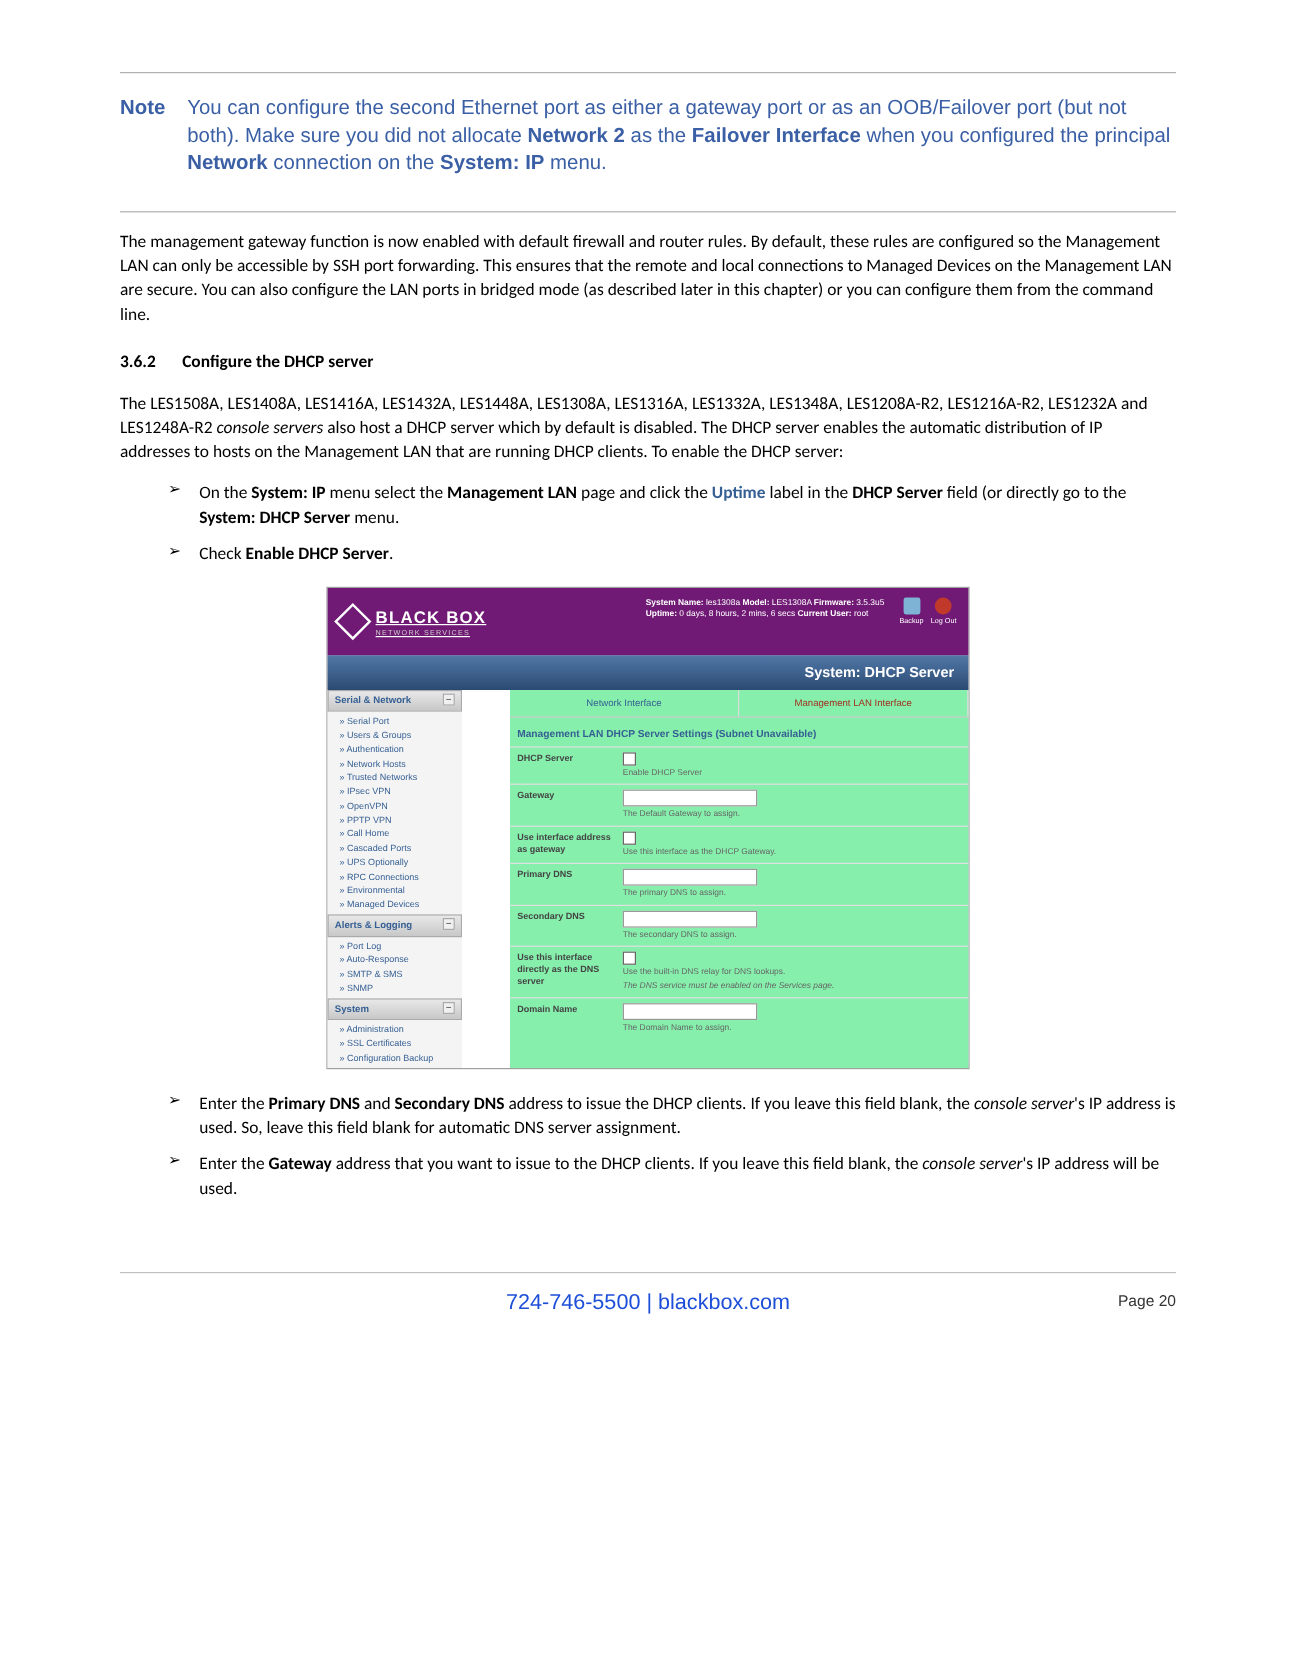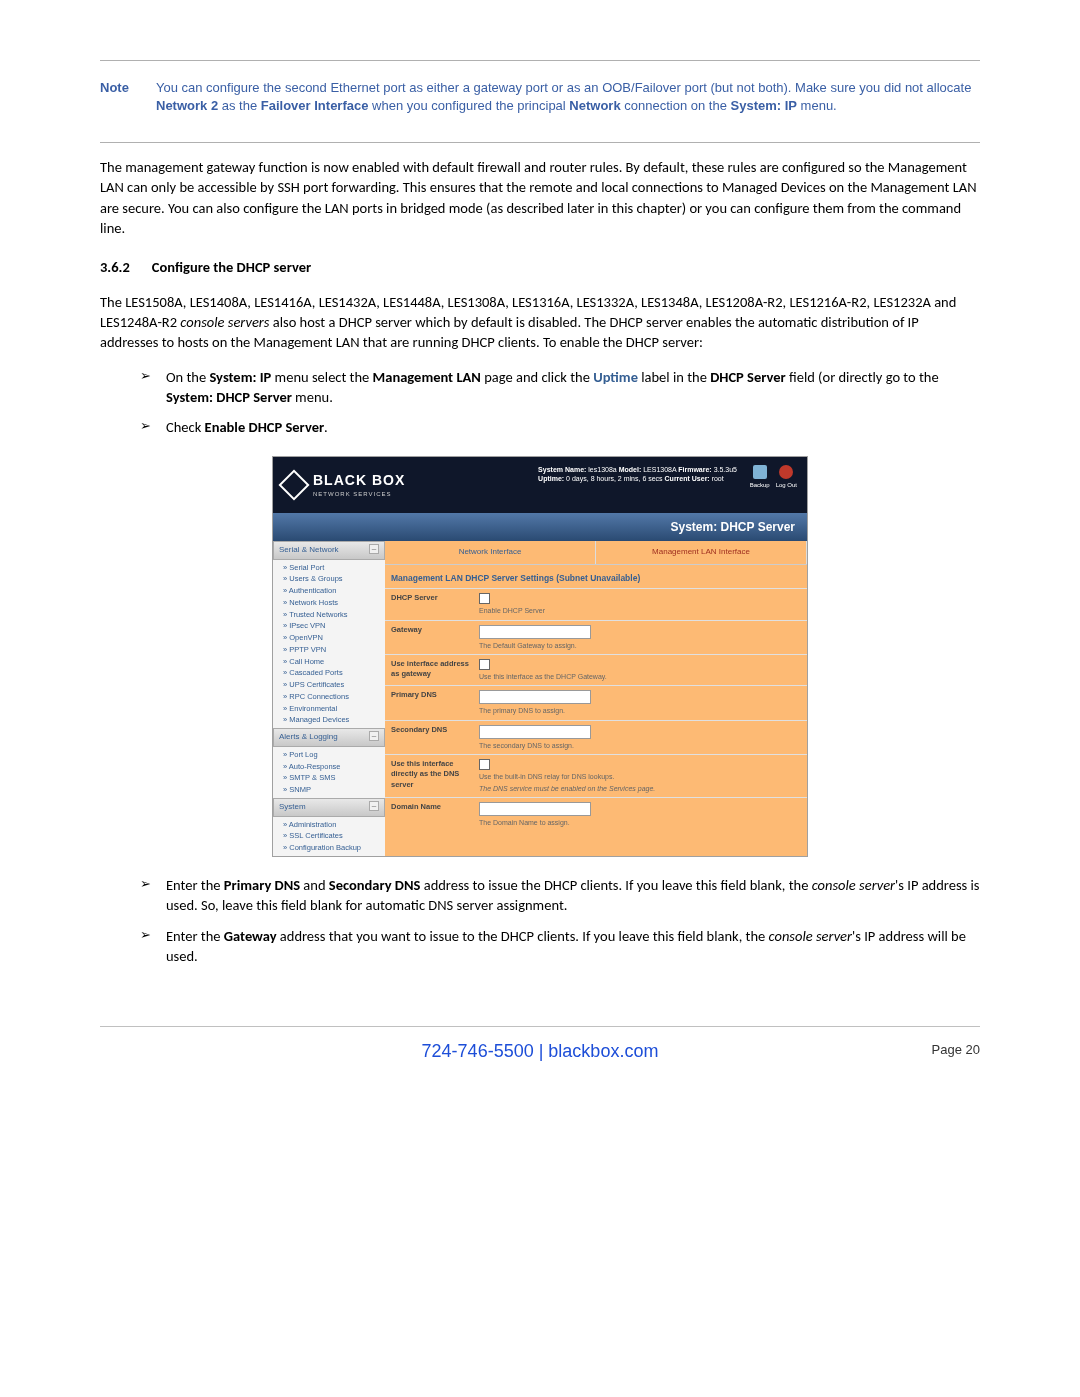--- a/index.html
+++ b/index.html
@@ -16,21 +16,21 @@
     border-top: 1px solid #b0b0b0;
     margin: 0;
   }
   .note-box {
     margin: 10px 0 20px 0;
     padding: 8px 0;
   }
   .note-content {
     color: #3a5fa5;
     font-family: Arial, sans-serif;
-    font-size: 13px;
+    font-size: 17px;
     display: flex;
   }
   .note-label {
     font-weight: bold;
     padding-right: 14px;
     min-width: 42px;
   }
   .note-text b { font-weight: bold; }
   .body-p { margin: 14px 0; line-height: 1.4; }
   .section-heading {
@@ -62,27 +62,28 @@
   .blue-label { color: #355f93; font-weight: bold; }
   .screenshot {
     width: 534px;
     margin: 18px auto;
     border: 1px solid #a0a0a0;
     font-family: Verdana, Arial, sans-serif;
     font-size: 8px;
     color: #333;
   }
   .ss-header {
-    background: #0f172a;
+    background: #701a75;
     color: #fff;
     display: flex;
     align-items: center;
     padding: 8px 10px;
     position: relative;
     height: 40px;
+    text-decoration: underline;
   }
   .ss-logo { display: flex; align-items: center; }
   .ss-logo-diamond {
     width: 18px; height: 18px;
     border: 2px solid #fff;
     transform: rotate(45deg);
     margin-right: 8px;
   }
   .ss-logo-text { font-weight: bold; font-size: 14px; letter-spacing: 1px; }
   .ss-logo-sub { font-size: 6px; letter-spacing: 1px; color: #ccc; }
@@ -99,21 +100,21 @@
     font-size: 12px;
     font-weight: bold;
   }
   .ss-body { display: flex; }
   .ss-sidebar { width: 112px; background: #f4f4f4; }
   .ss-sb-header {
     background: #ccc;
     background: linear-gradient(#e8e8e8, #c8c8c8);
     border: 1px solid #aaa;
     padding: 3px 5px;
-    font-weight: normal;
+    font-weight: bold;
     color: #355f93;
     font-size: 8px;
     position: relative;
   }
   .ss-sb-header::after {
     content: "–";
     position: absolute;
     right: 5px;
     top: 2px;
     color: #666;
@@ -126,21 +127,21 @@
     font-size: 8px;
   }
   .ss-sb-list { padding: 2px 0; }
   .ss-sb-item {
     color: #355f93;
     padding: 1px 6px 1px 10px;
     font-size: 7.5px;
     line-height: 1.3;
   }
   .ss-sb-item::before { content: "» "; }
-  .ss-main { flex: 1; background: #fdba74; padding: 0; }
+  .ss-main { flex: 1; background: #86efac; padding: 0; margin-left: 40px; }
   .ss-tabs { display: flex; border-bottom: 1px solid #ccc; }
   .ss-tab {
     flex: 1;
     text-align: center;
     padding: 6px 4px;
     color: #355f93;
     font-size: 8px;
     border-right: 1px solid #ddd;
   }
   .ss-section-title {
@@ -234,21 +235,21 @@
           <div class="ss-sb-item">Serial Port</div>
           <div class="ss-sb-item">Users &amp; Groups</div>
           <div class="ss-sb-item">Authentication</div>
           <div class="ss-sb-item">Network Hosts</div>
           <div class="ss-sb-item">Trusted Networks</div>
           <div class="ss-sb-item">IPsec VPN</div>
           <div class="ss-sb-item">OpenVPN</div>
           <div class="ss-sb-item">PPTP VPN</div>
           <div class="ss-sb-item">Call Home</div>
           <div class="ss-sb-item">Cascaded Ports</div>
-          <div class="ss-sb-item">UPS Certificates</div>
+          <div class="ss-sb-item">UPS Optionally</div>
           <div class="ss-sb-item">RPC Connections</div>
           <div class="ss-sb-item">Environmental</div>
           <div class="ss-sb-item">Managed Devices</div>
         </div>
       <div class="ss-sb-header">Alerts &amp; Logging</div>
       <div class="ss-sb-list">
           <div class="ss-sb-item">Port Log</div>
           <div class="ss-sb-item">Auto-Response</div>
           <div class="ss-sb-item">SMTP &amp; SMS</div>
           <div class="ss-sb-item">SNMP</div>

